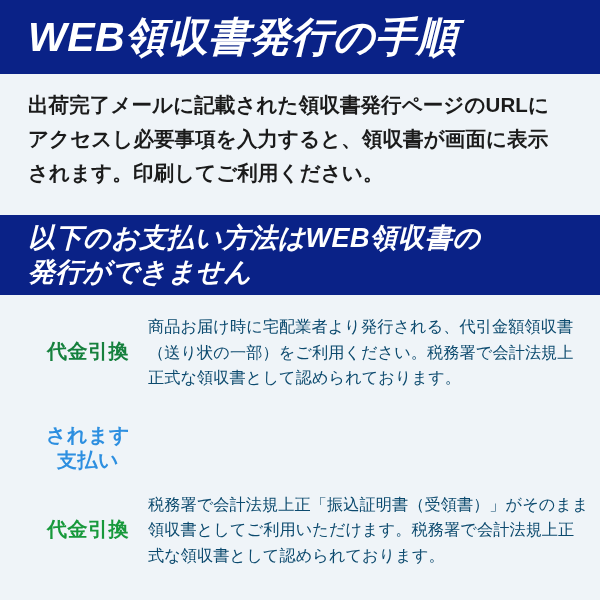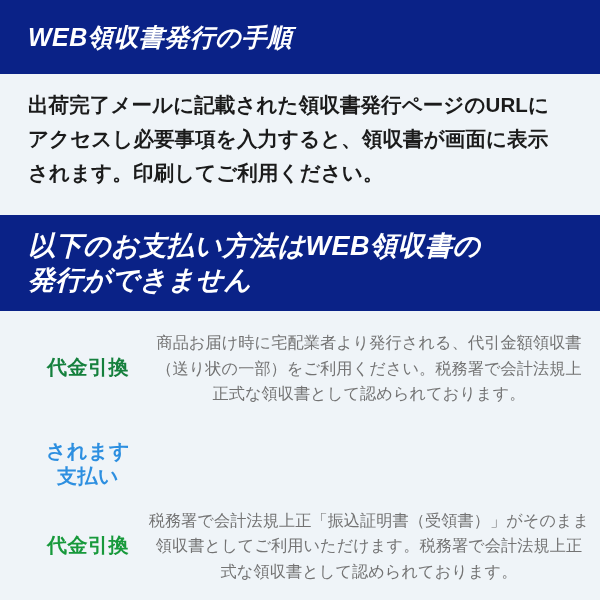--- a/index.html
+++ b/index.html
@@ -38,27 +38,27 @@
     font-style: italic;
     letter-spacing: 0.5px;
     white-space: nowrap;
   }
 
   .banner-1 {
     height: 74px;
     padding: 0 0 0 28px;
   }
   .banner-1 .banner-title {
-    font-size: 25px;
+    font-size: 41px;
     line-height: 34px;
   }
 
   .banner-2 {
     margin-top: 25px;
-    height: 96px;
+    height: 80px;
     padding: 0 0 0 28px;
   }
   .banner-2 .banner-title {
     font-size: 27px;
     line-height: 34px;
   }
   .banner-2 .banner-title .ln {
     display: block;
   }
 
@@ -100,25 +100,24 @@
   .method-label.two-line {
     padding-top: 14px;
   }
   .method-label .ln {
     display: block;
   }
   .method-desc {
     flex: 1 1 auto;
     font-size: 16.2px;
     line-height: 25.5px;
-    color: #737373;
+    color: #0c4a6e;
     padding-left: 0px;
     padding-top: 1px;
     letter-spacing: 0.05px;
-    text-align: center;
   }
   .method-desc .ln {
     display: block;
     white-space: nowrap;
   }
 
   .c-orange { color: #15803d; }
   .c-blue   { color: #2d8fe0; }
   .c-green  { color: #17993b; }
 </style>

